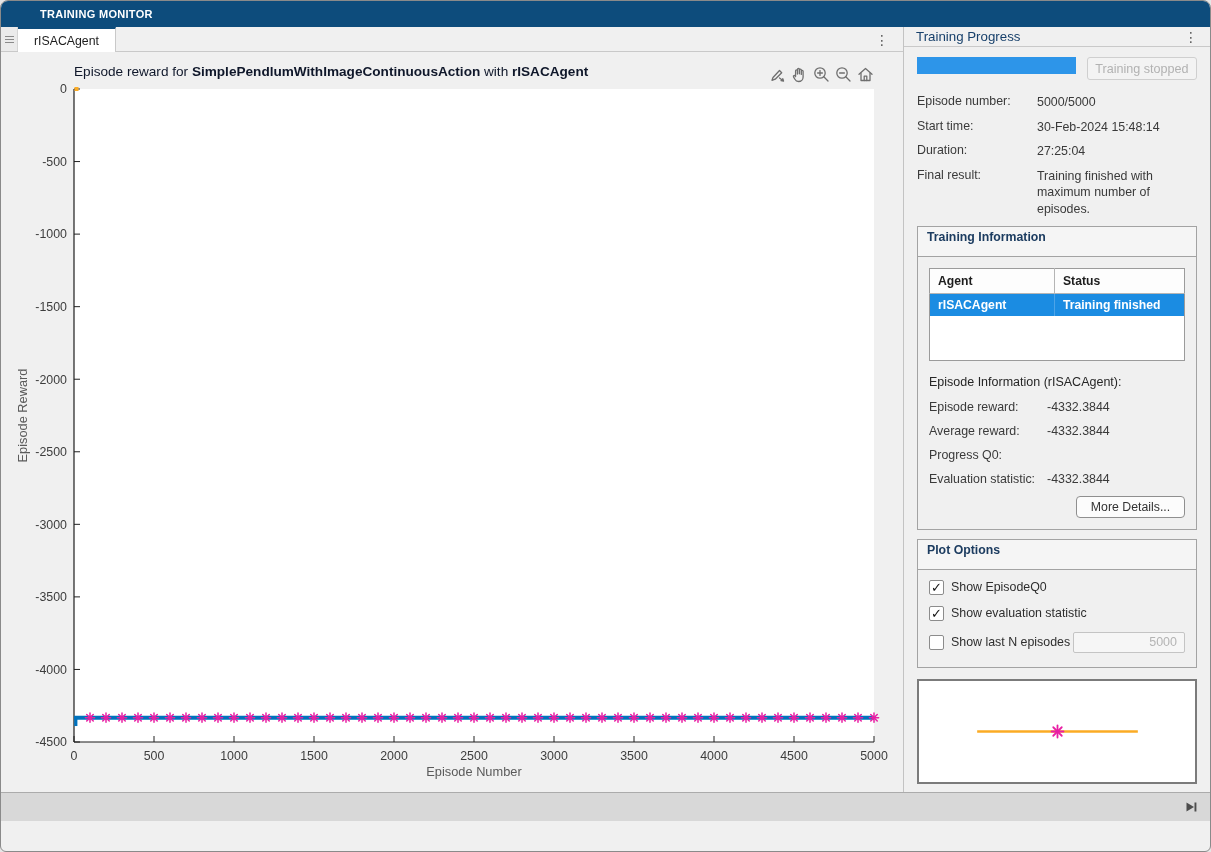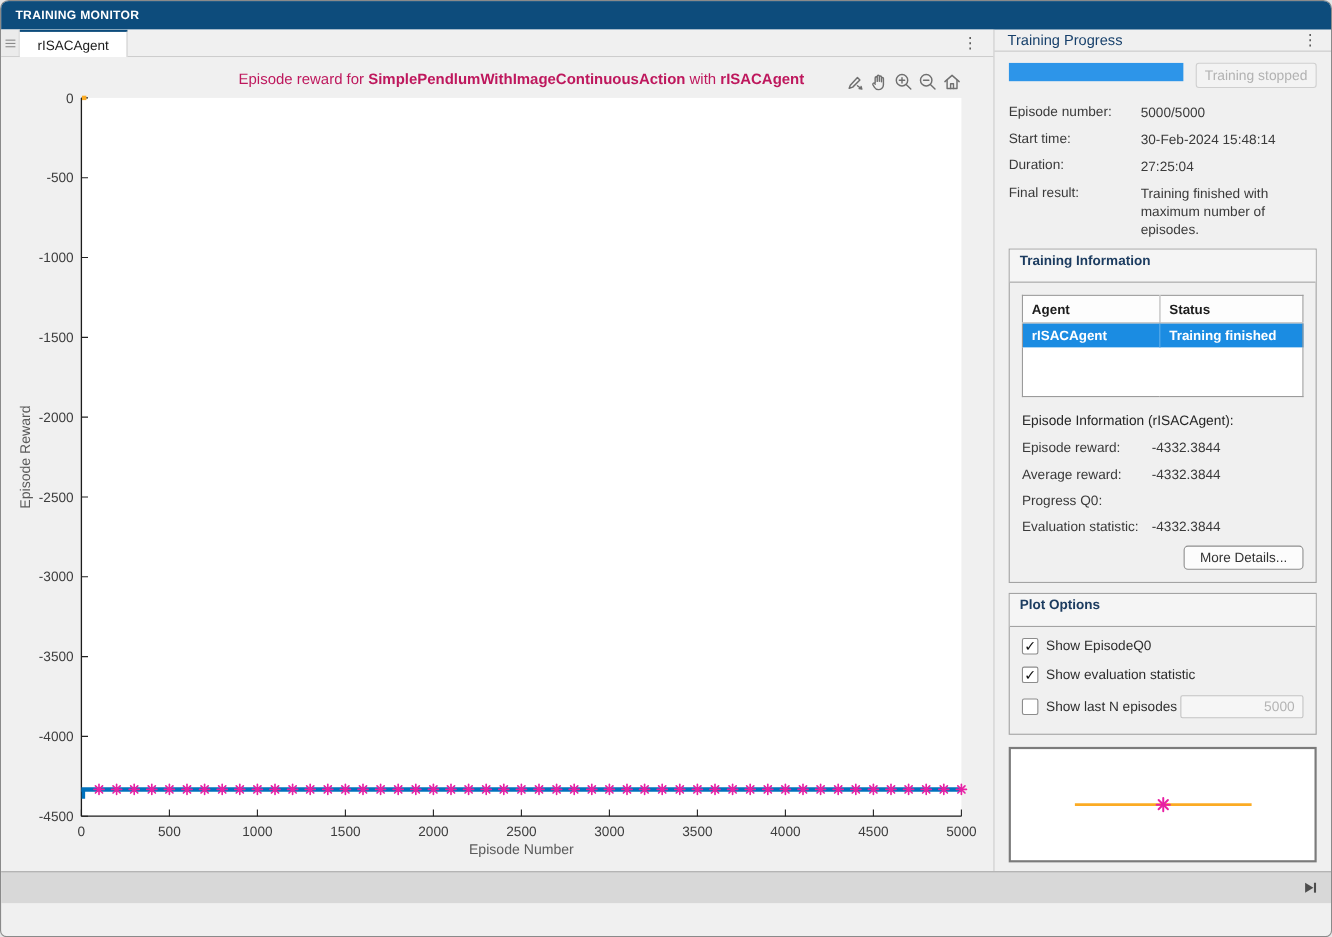--- a/index.html
+++ b/index.html
@@ -9,34 +9,34 @@
 
   
   .titlebar{height:32px;background:#f5f8fb;display:flex;align-items:center;padding-left:10px;position:relative}
   .app-title{font-size:12.8px;color:#141414;margin-left:8px}
   .win-controls{position:absolute;right:2px;top:0;height:32px;display:flex}
   .wc{width:45px;height:32px;display:flex;align-items:center;justify-content:center;cursor:pointer}
   .wc-min i{display:block;width:11px;border-top:1.4px solid #333}
   .wc-max i{display:block;width:10px;height:10px;border:1.4px solid #333}
 
   
-  .ribbon{height:26px;background:#0d4c7c;display:flex;align-items:center;padding-left:13px}
+  .ribbon{height:26px;background:#0d4c7c;display:flex;align-items:center;padding-left:39px}
   .ribbon span{color:#fff;font-size:11px;font-weight:700;letter-spacing:.3px}
 
   
   .main{display:flex;height:765px}
   .left-col{width:904px;display:flex;flex-direction:column;background:#f0f0f0}
   .tabstrip{height:25px;background:#f0f0f0;border-bottom:1px solid #c9c9c9;display:flex;position:relative}
   .tab-handle{width:17px;height:100%;background:#ebebeb;border-right:1px solid #d5d5d5;display:flex;flex-direction:column;gap:2px;align-items:center;justify-content:center;cursor:pointer}
   .tab-handle i{display:block;width:9px;height:1px;background:#8a8a8a}
   .tab{background:#fff;border-top:2px solid #0d4c7c;border-right:1px solid #c9c9c9;display:flex;align-items:center;justify-content:center;font-size:12.3px;color:#1c1c1c;padding:0 16px;margin-bottom:-1px;cursor:pointer}
   .strip-kebab{position:absolute;right:14px;top:0;height:25px;display:flex;align-items:center;color:#5c5c5c;font-size:14px;cursor:pointer}
 
   .chart-pane{position:relative;height:740px;background:#f0f0f0}
-  .chart-title{position:absolute;left:73px;top:12px;width:800px;text-align:center;font-size:13.6px;color:#be185d}
+  .chart-title{position:absolute;left:73px;top:12px;width:800px;text-align:left;font-size:13.6px;color:#0f172a}
   .chart-title b{font-weight:700}
   .axtoolbar{position:absolute;top:12px;right:28px;display:flex;gap:2px}
   .axbtn{width:20px;height:20px;display:flex;align-items:center;justify-content:center;cursor:pointer}
   .axbtn svg{stroke:#6f6f6f;fill:none;stroke-width:1.3;stroke-linecap:round;stroke-linejoin:round}
   #chart-svg{position:absolute;left:0;top:0}
   .tick{font-family:"Liberation Sans","DejaVu Sans",sans-serif;font-size:12.4px;fill:#3d3d3d}
   .axlabel{font-family:"Liberation Sans","DejaVu Sans",sans-serif;font-size:12.8px;fill:#5a5a5a}
 
   
   .right-panel{width:307px;border-left:1px solid #c3c3c3;background:#f0f0f0;display:flex;flex-direction:column}

